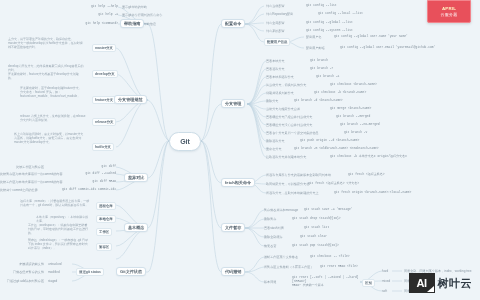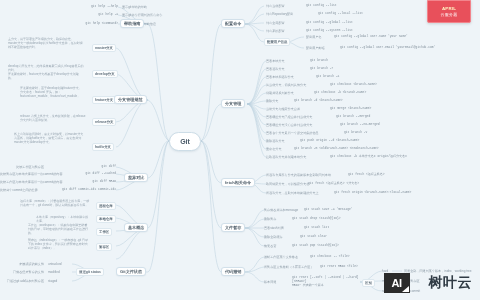--- a/index.html
+++ b/index.html
@@ -63,37 +63,37 @@
     background:#e8505b;border:1px solid #f2848c;border-radius:0 0 2px 2px;
     display:flex;flex-direction:column;align-items:center;justify-content:center;
     z-index:20;box-shadow:0 1px 3px rgba(0,0,0,.15);
   }
   .badge .b1{font-size:4.4px;color:#fff8c4;font-weight:bold;letter-spacing:.2px;}
   .badge .b2{font-size:4px;color:#ffffff;margin-top:1.5px;letter-spacing:.2px;}
 
   
   .wm{
     position:absolute;right:8px;bottom:7px;
-    display:flex;align-items:center;gap:19px;z-index:20;
+    display:flex;align-items:center;gap:3px;z-index:20;
   }
   .wm .mark{
     width:26px;height:20px;background:#2b2b2b;
     display:flex;align-items:center;justify-content:center;
     position:relative;overflow:hidden;
   }
   .wm .mark .ai{
     font-size:11px;font-weight:bold;color:#ffffff;
     font-family:"Liberation Sans",sans-serif;letter-spacing:-.5px;z-index:2;
   }
   .wm .mark .tri{
     position:absolute;right:1px;bottom:1px;
     width:0;height:0;border-left:7px solid transparent;
     border-bottom:6px solid #ffffff;z-index:1;
   }
-  .wm .wt{font-size:14px;color:#2f3a44;font-weight:bold;letter-spacing:.5px;}
+  .wm .wt{font-size:11px;color:#2f3a44;font-weight:bold;letter-spacing:.5px;}
 </style>
 </head>
 <body>
 
 <div id="canvas">
 
   <svg class="links" viewBox="0 0 480 300">
 
     <path d="M169 141 C 160 135 158 30 148 24"></path>
     <path d="M169 141 C 160 135 158 105 148 100"></path>

